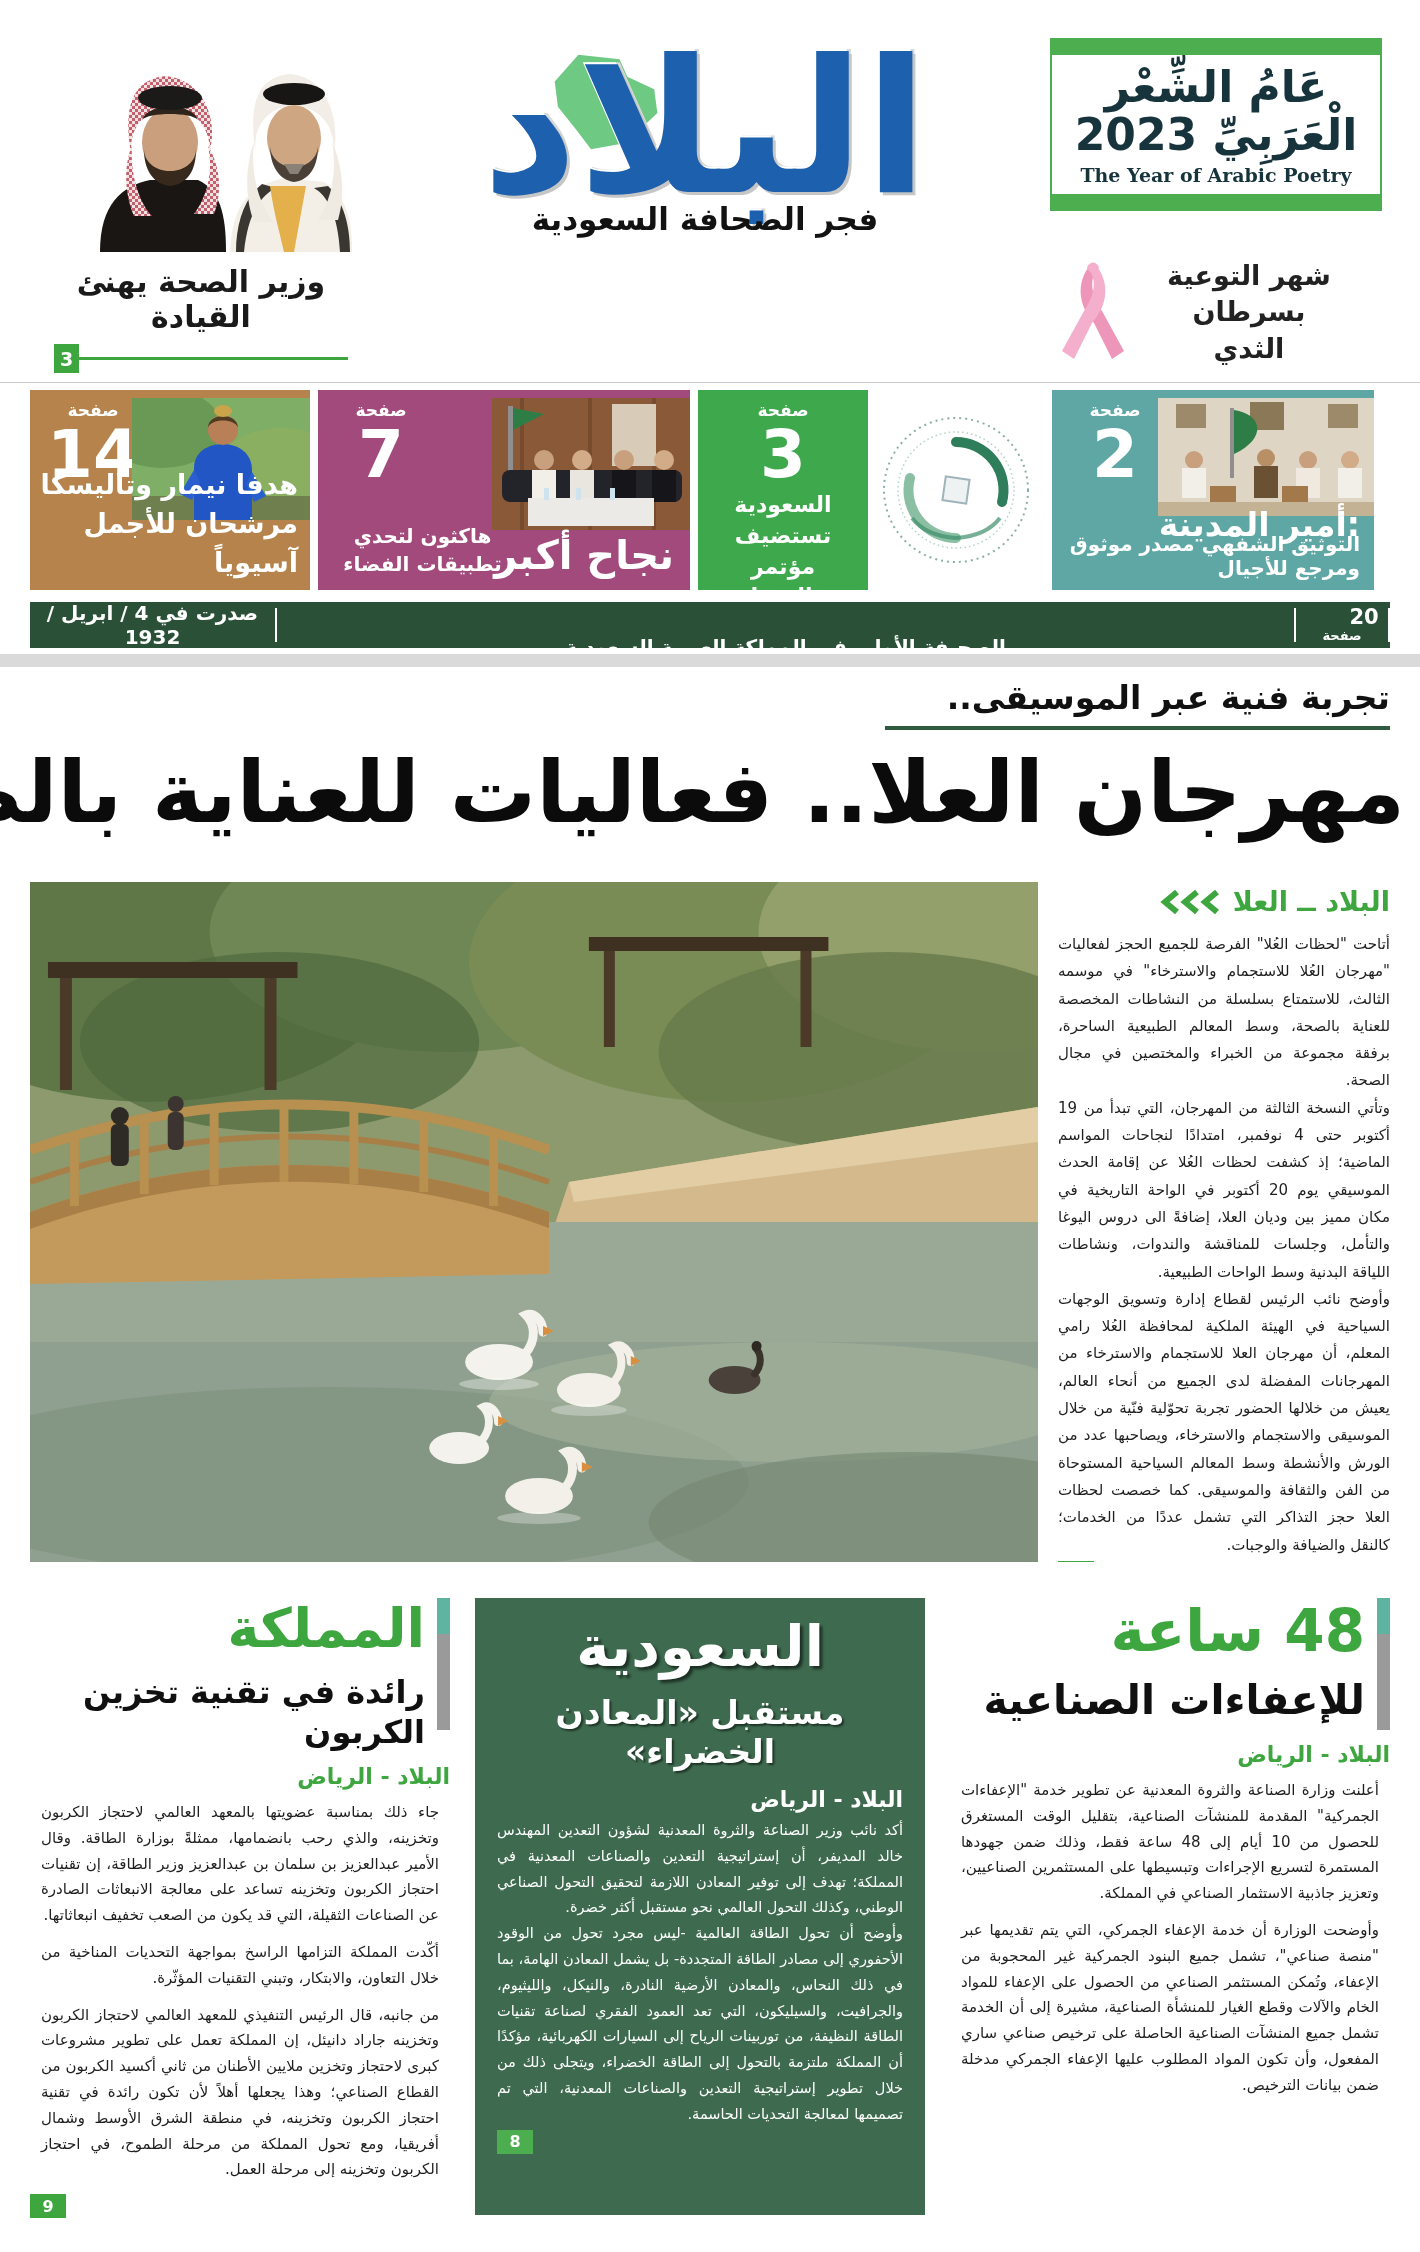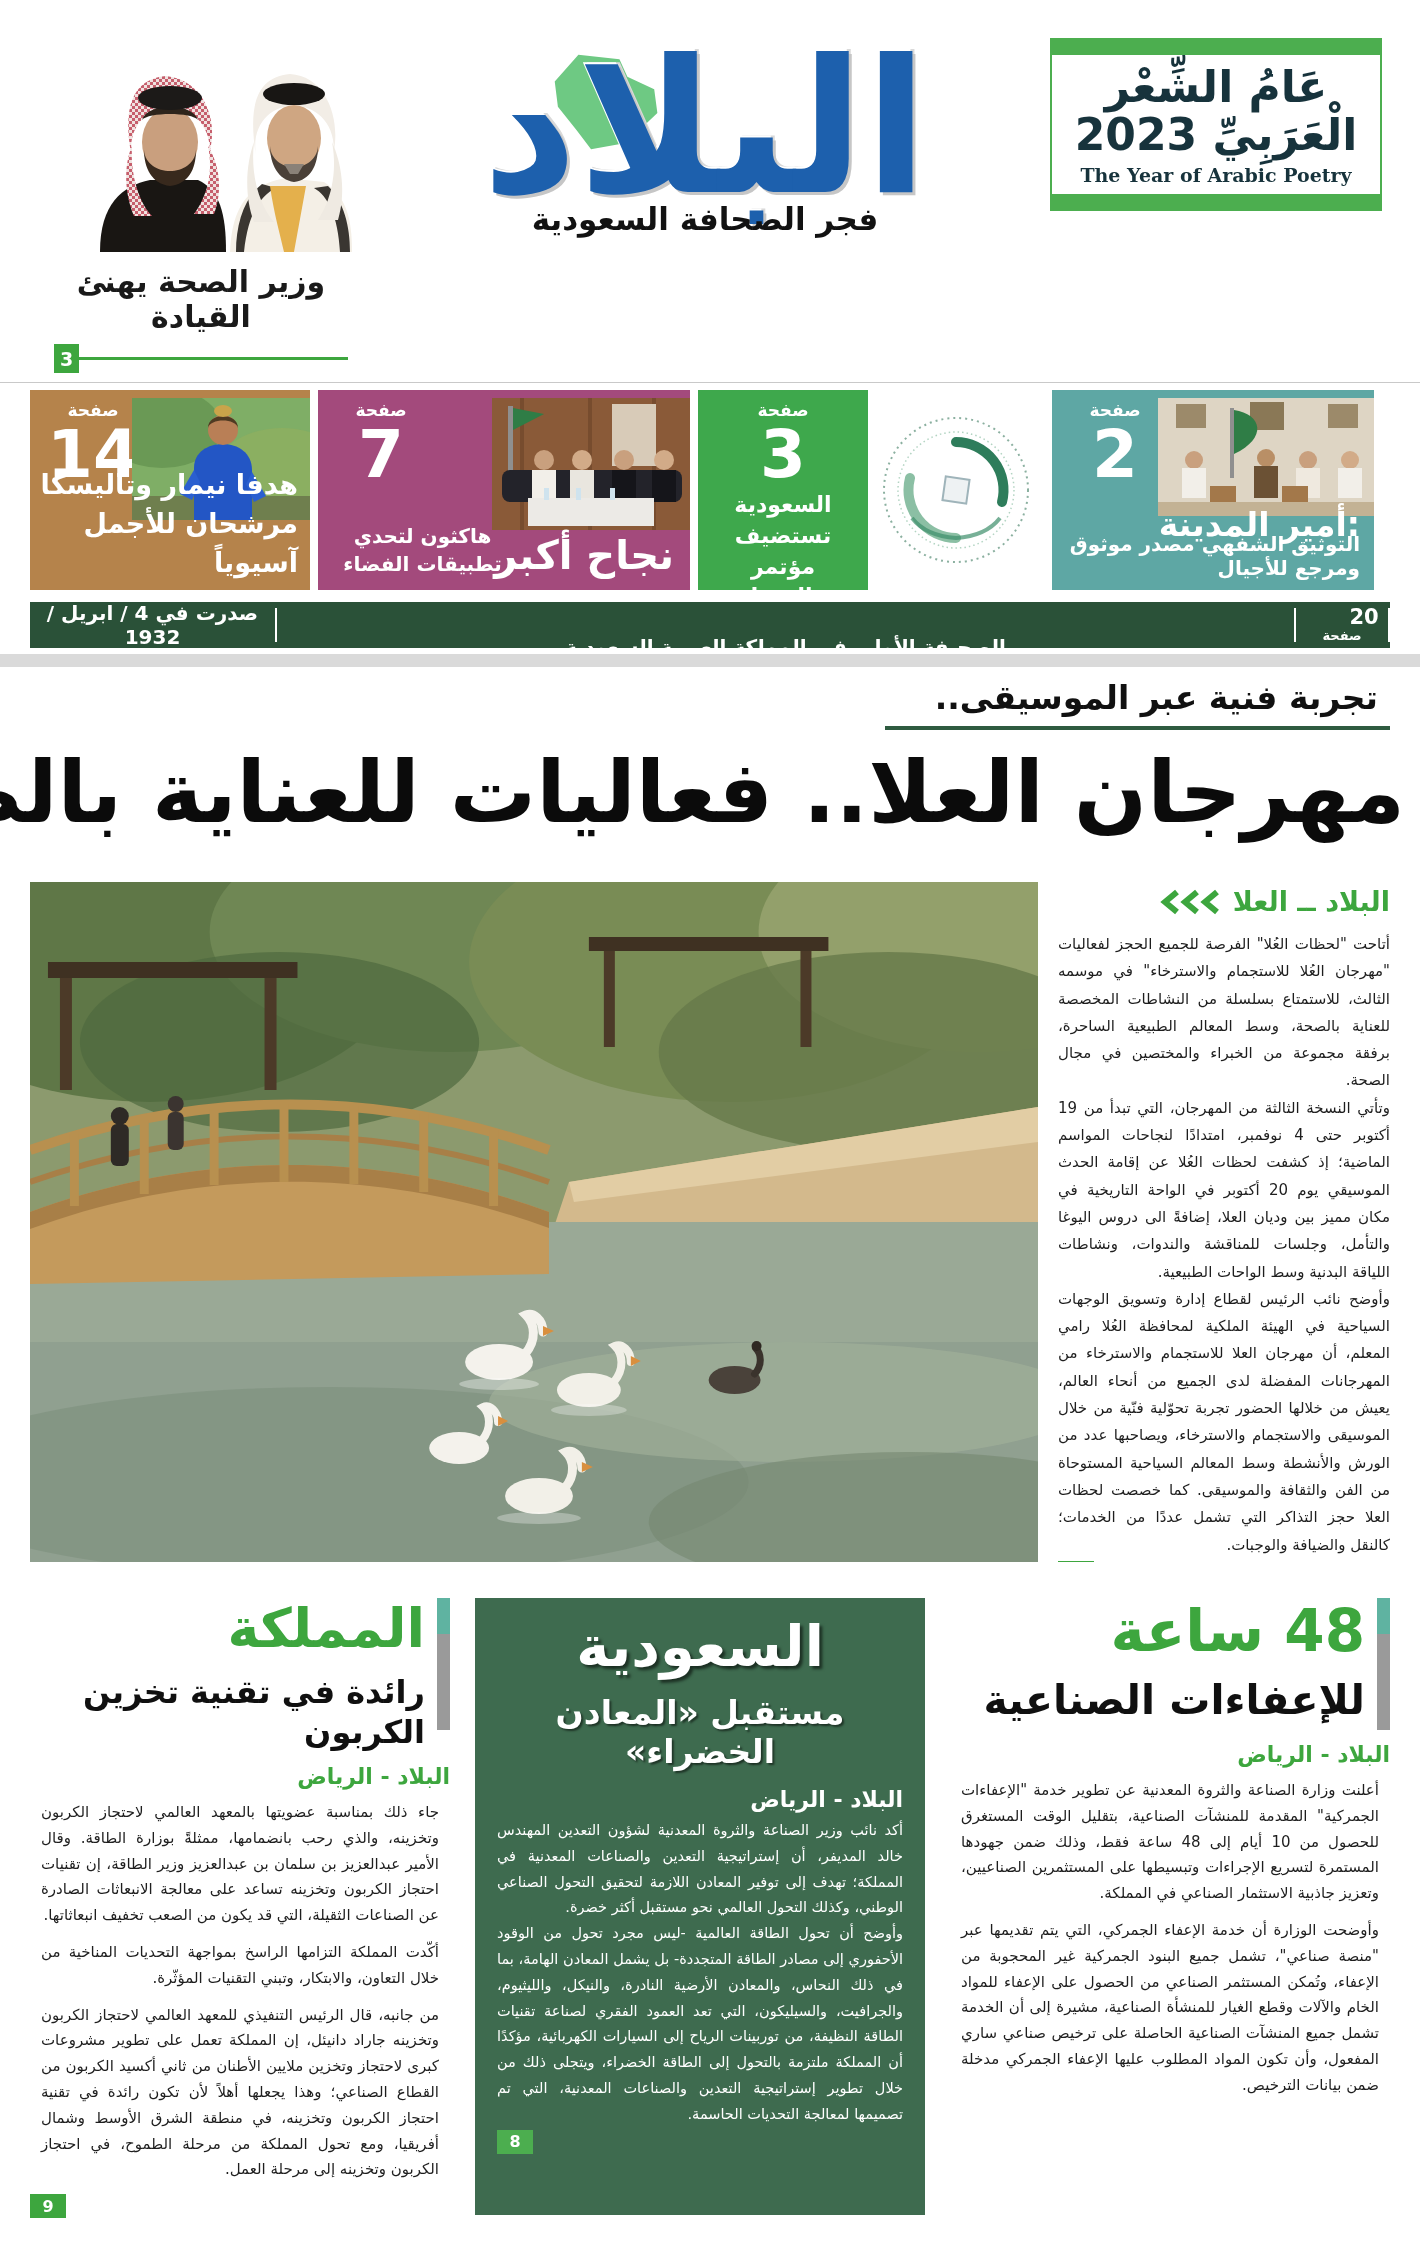--- a/index.html
+++ b/index.html
@@ -59,21 +59,21 @@
   .d-date { flex:0 0 565px; text-align:center; font-size:20px; }
   .d-sep { width:2px; height:72%; background:#fff; }
   .d-pages { width:92px; text-align:center; line-height:1.1; }
   .d-pages .n { font-size:21px; display:block;padding-left:44px; }
   .d-pages .l { font-size:13px; display:block; }
   .d-first { flex:1; text-align:center; font-size:20px;margin-top:44px; }
   .d-founded { flex:0 0 245px; text-align:center; font-size:20px; }
   .strip { position:absolute; top:654px; left:0; right:0; height:13px; background:#dadada; }
 
   
-  .kicker { position:absolute; top:678px; right:42px; left:30px; text-align:right; font-size:33px; font-weight:bold; color:#111; }
+  .kicker { position:absolute; top:678px; right:30px; left:30px; text-align:right; font-size:33px; font-weight:bold; color:#111; }
   .kicker-line { position:absolute; top:726px; right:30px; width:505px; height:4px; background:#2e5b40; }
   .headline { position:absolute; top:742px; left:15px; right:15px; text-align:center; font-size:86px; font-weight:bold; color:#0b0b0b; letter-spacing:-3px; white-space:nowrap; }
 
   
   .main { position:absolute; top:882px; left:30px; right:30px; height:680px; display:flex; direction:rtl; gap:20px; }
   .lead-col { width:332px; overflow:hidden; }
   .lead-head { display:flex; direction:rtl; align-items:center; gap:12px; justify-content:flex-start; margin-bottom:14px; margin-top:4px; }
   .lead-byline { color:#3da63e; font-size:27px; font-weight:bold; }
   .lead-body p { font-size:15px; line-height:1.82; text-align:justify; color:#1e1e1e; margin:0; }
   .pageref-row { text-align:left; margin-top:2px; }
@@ -161,20 +161,32 @@
     </div>
 
     <div class="poetry">
       <div class="poetry-bar"></div>
       <div class="poetry-l1">عَامُ الشِّعْر</div>
       <div class="poetry-l2">الْعَرَبِيِّ 2023</div>
       <div class="poetry-en">The Year of Arabic Poetry</div>
       <div class="poetry-bar btm"></div>
     </div>
 
+    <div class="awareness">
+      <svg width="66" height="104" viewBox="0 0 66 104">
+        <path d="M30,4 C16,22 18,44 34,62 L52,98 L64,90 L42,50 C32,36 28,18 38,8 Z" fill="#ee95ba"></path>
+        <path d="M36,4 C50,22 48,44 32,62 L14,98 L2,90 L24,50 C34,36 38,18 28,8 Z" fill="#f4afcc"></path>
+        <path d="M27,6 C30,0 36,0 39,6 C36,14 30,14 27,6 Z" fill="#f4afcc"></path>
+      </svg>
+      <div class="awareness-text">
+        <div>شهر التوعية</div>
+        <div>بسرطان</div>
+        <div>الثدي</div>
+      </div>
+    </div>
   </div>
 
   <div class="rule1"></div>
 
   <div class="teasers">
 
     <div class="tbox sport">
       <div class="pgwrap">
         <div class="pg-label">صفحة</div>
         <div class="pg-num">14</div>

